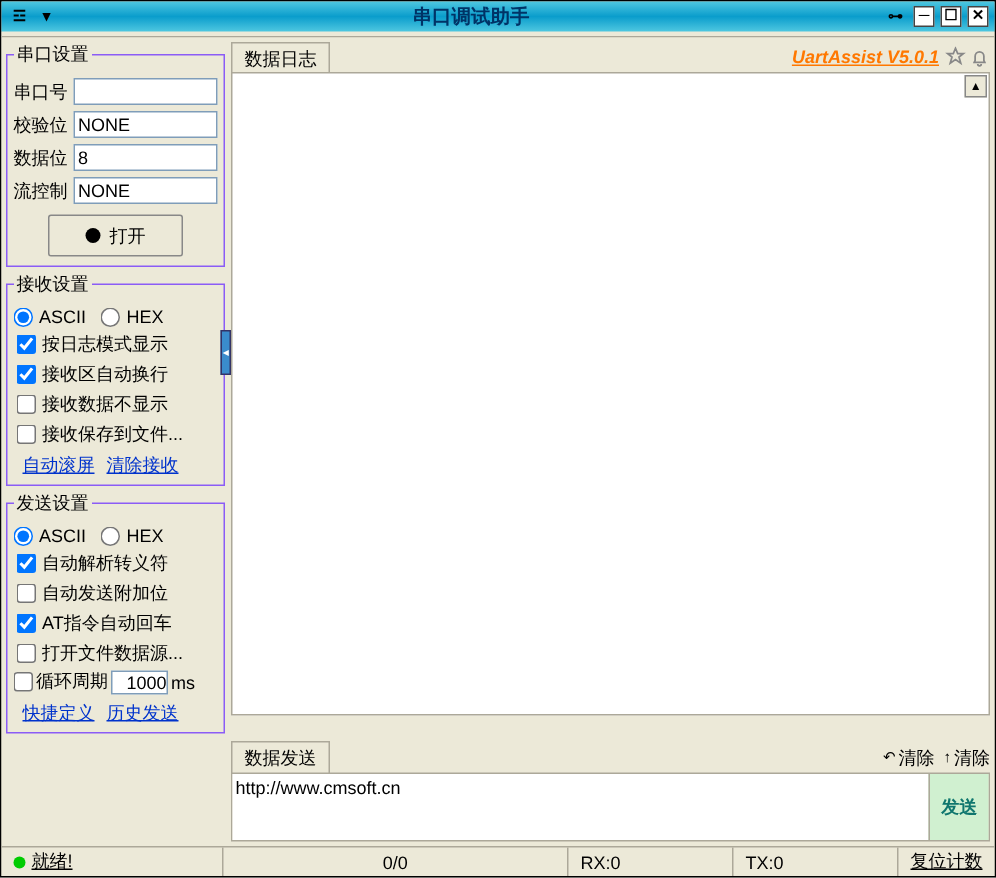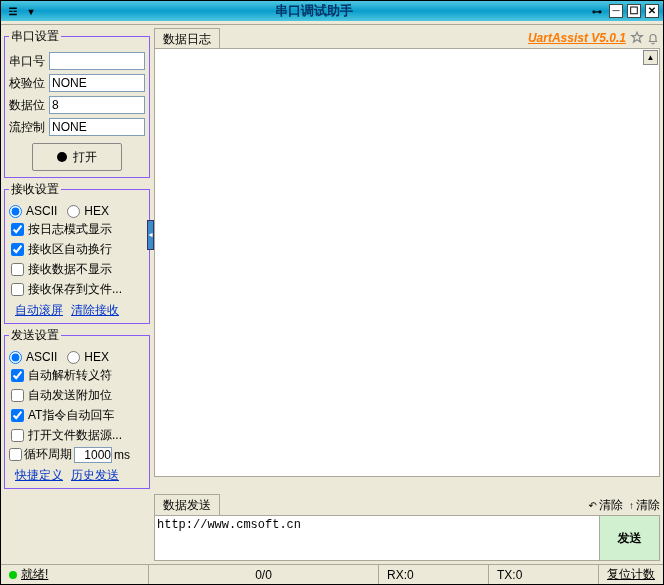--- a/index.html
+++ b/index.html
@@ -39,22 +39,22 @@
 .fav-icon, .bell-icon { width: 14px; height: 14px; display: inline-block; }
 .log-area { flex: 1; background: #fff; border: 1px solid #aca899; position: relative; }
 .log-area .scroll-up { position: absolute; right: 1px; top: 1px; width: 15px; height: 15px; background: #ece9d8; border: 1px solid #888; font-size: 8px; display:flex;align-items:center;justify-content:center;}
 .collapse-handle { position: absolute; left: -8px; top: 40%; width: 7px; height: 30px; background: #3a8ccc; border: 1px solid #336; cursor: pointer; display:flex;align-items:center;justify-content:center;color:#fff;font-size:8px;}
 
 .send-header { display: flex; align-items: center; height: 20px; margin-top: 18px; gap: 6px; }
 .send-tab { border: 1px solid #aca899; border-bottom: none; padding: 2px 8px; background: #ece9d8; }
 .clear-link { display: flex; align-items: center; gap: 2px; cursor: pointer; }
 .clear-link .arrow { font-size: 10px; }
 .send-box { display: flex; border: 1px solid #aca899; }
-.send-input { flex: 1; height: 44px; padding: 2px; border: none; resize: none; font-family: Liberation Mono, monospace; font-size: 12px; }
-.send-btn { width: 60px; background: #d0f0d0; border-left: 1px solid #aca899; display: flex; align-items: center; justify-content: center; cursor: pointer; color: #000000; font-weight: bold; }
+.send-input { flex: 1; height: 44px; padding: 2px; border: none; resize: none; font-family: Liberation Sans, sans-serif; font-size: 12px; }
+.send-btn { width: 40px; background: #d0f0d0; border-left: 1px solid #aca899; display: flex; align-items: center; justify-content: center; cursor: pointer; color: #0f766e; font-weight: bold; }
 
 .statusbar { height: 20px; border-top: 1px solid #aca899; background: #ece9d8; display: flex; align-items: center; font-size: 12px; }
 .statusbar .cell { border-right: 1px solid #aca899; padding: 0 8px; height: 100%; display: flex; align-items: center; }
 .statusbar .cell.status { width: 148px; text-decoration: underline; }
 .statusbar .cell.mid { flex: 1; justify-content: center; }
 .statusbar .cell.rx, .statusbar .cell.tx { width: 110px; }
 .statusbar .reset { padding: 0 8px; text-decoration: underline; cursor: pointer; }
 .status-dot { width: 8px; height: 8px; background: #0c0; border-radius: 50%; margin-right: 4px; display:inline-block;}
 select { appearance: none; -webkit-appearance: none; padding-left: 2px; background-image: linear-gradient(45deg, transparent 50%, #000 50%), linear-gradient(135deg, #000 50%, transparent 50%); background-position: calc(100% - 10px) 7px, calc(100% - 6px) 7px; background-size: 4px 4px, 4px 4px; background-repeat: no-repeat; }
 </style>

